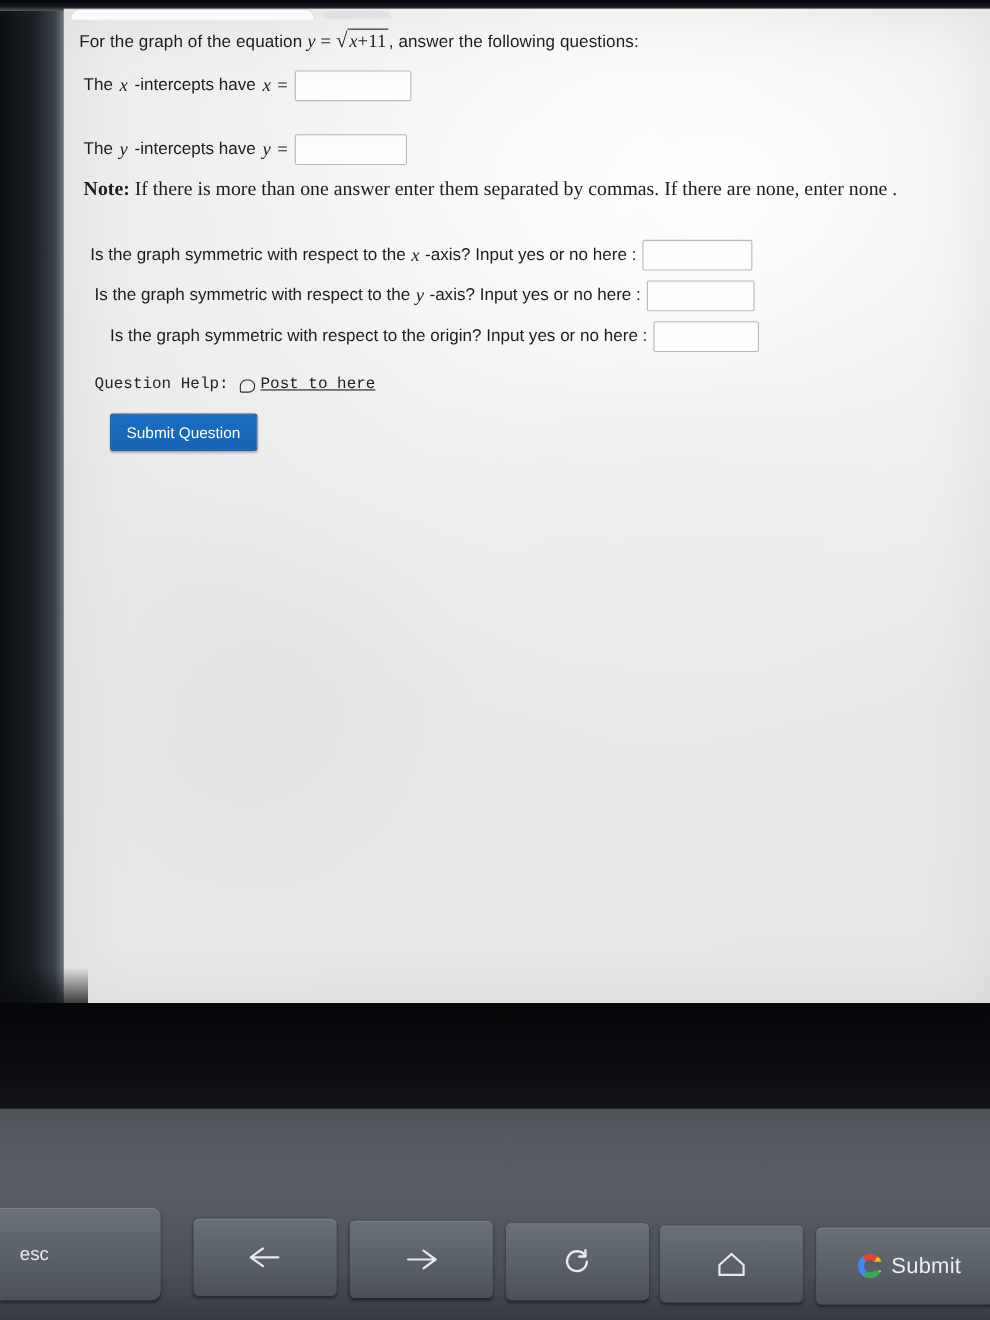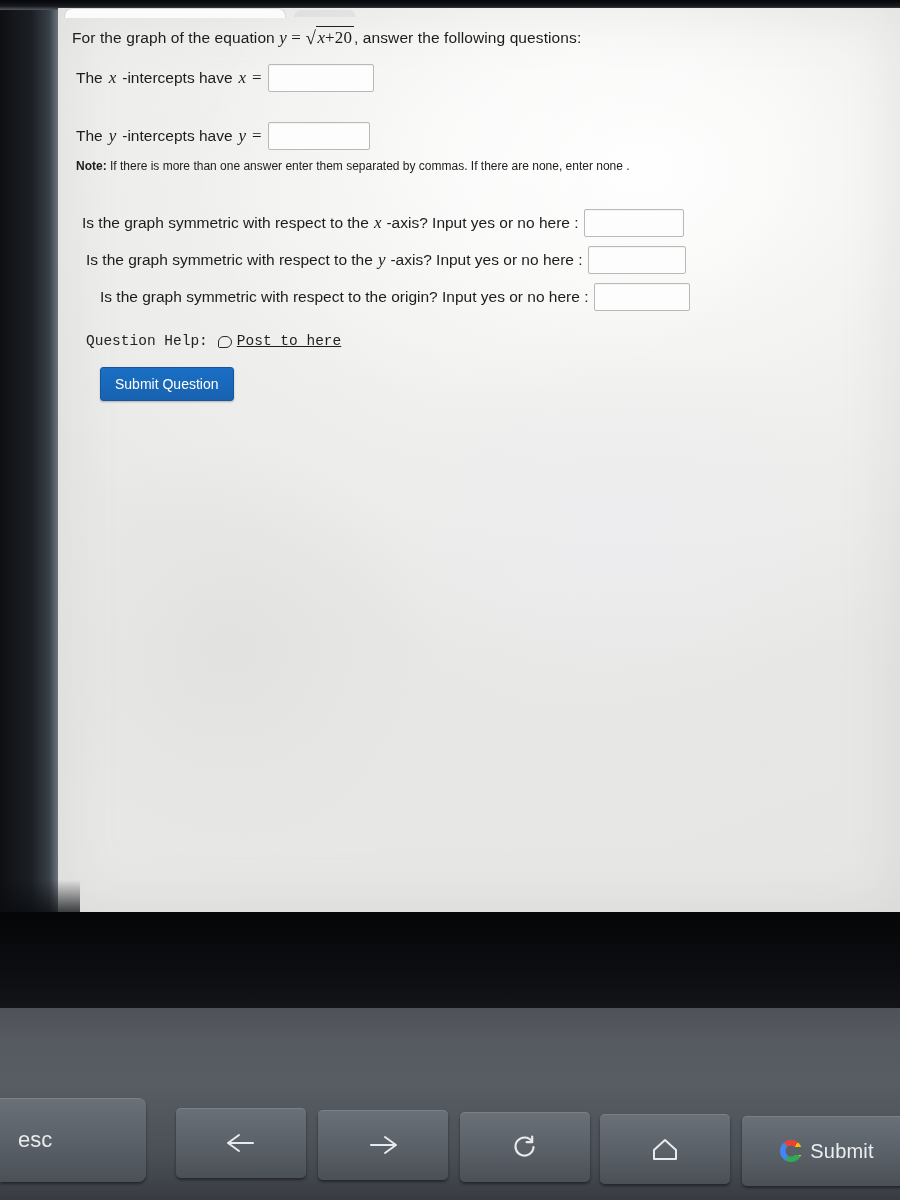--- a/index.html
+++ b/index.html
@@ -166,23 +166,24 @@
   .box-w3 { width: 90px; }
   .box-w4 { width: 88px; }
   .box-w5 { width: 86px; }
 
   .row-x { margin-top: 12px; margin-left: 4px; }
   .row-y { margin-top: 30px; margin-left: 4px; }
 
   .note {
     margin-top: 8px;
     margin-left: 4px;
-    font-size: 12px;
+    font-size: 18px;
     line-height: 1.45;
     max-width: 760px;
+    font-family: Liberation Serif, serif;
   }
   .note b { font-weight: bold; }
 
   .sym-block { margin-top: 34px; margin-left: 10px; }
   .sym-row {
     display: flex;
     align-items: center;
     gap: 5px;
     margin-bottom: 9px;
     font-size: 15.5px;
@@ -266,21 +267,21 @@
     color: #e8eaec;
     font-size: 15px;
     font-family: "Liberation Sans", sans-serif;
   }
   .key.esc {
     left: 0px; top: 1098px;
     width: 128px; height: 84px;
     border-radius: 0 8px 8px 0;
     justify-content: flex-start;
     padding-left: 18px;
-    font-size: 22px;
+    font-size: 17px;
   }
   .key.k1 { left: 176px; top: 1108px; width: 130px; height: 70px; }
   .key.k2 { left: 318px; top: 1110px; width: 130px; height: 70px; }
   .key.k3 { left: 460px; top: 1112px; width: 130px; height: 70px; }
   .key.k4 { left: 600px; top: 1114px; width: 130px; height: 70px; }
   .key.k5 { left: 742px; top: 1116px; width: 170px; height: 70px; gap: 8px; }
 
   .gicon {
     display: inline-block;
     width: 22px; height: 22px;
@@ -339,21 +340,21 @@
     <div class="content">
 
       
       <div class="q-line">
         <span>For the graph of the equation</span>
         <span class="math">y</span>
         <span class="math-up">=</span>
         <span class="sqrt-wrap">
           <span class="sqrt-sign">√</span>
           <span class="sqrt-bar">
-            <span>x</span><span class="num">+</span><span class="num">20</span>
+            <span>x</span><span class="num">+</span><span class="num">11</span>
           </span>
         </span><span>, answer the following questions:</span>
       </div>
 
       
       <div class="field-row row-x">
         <span class="label-txt">The</span>
         <span class="math">x</span>
           <span class="label-txt">-intercepts have</span>
         <span class="math">x</span>

